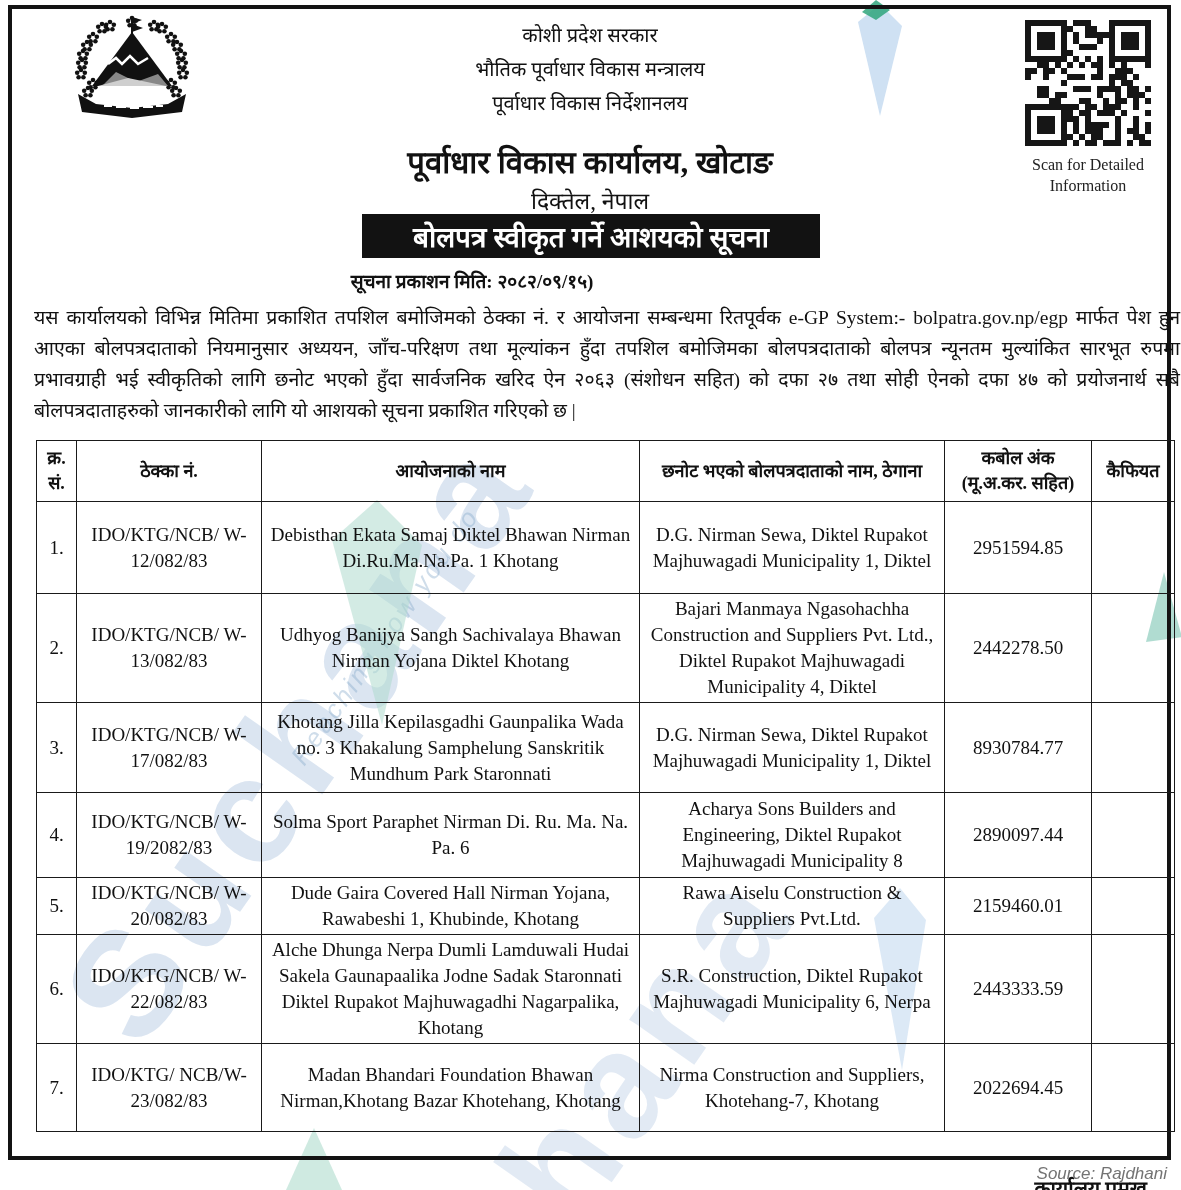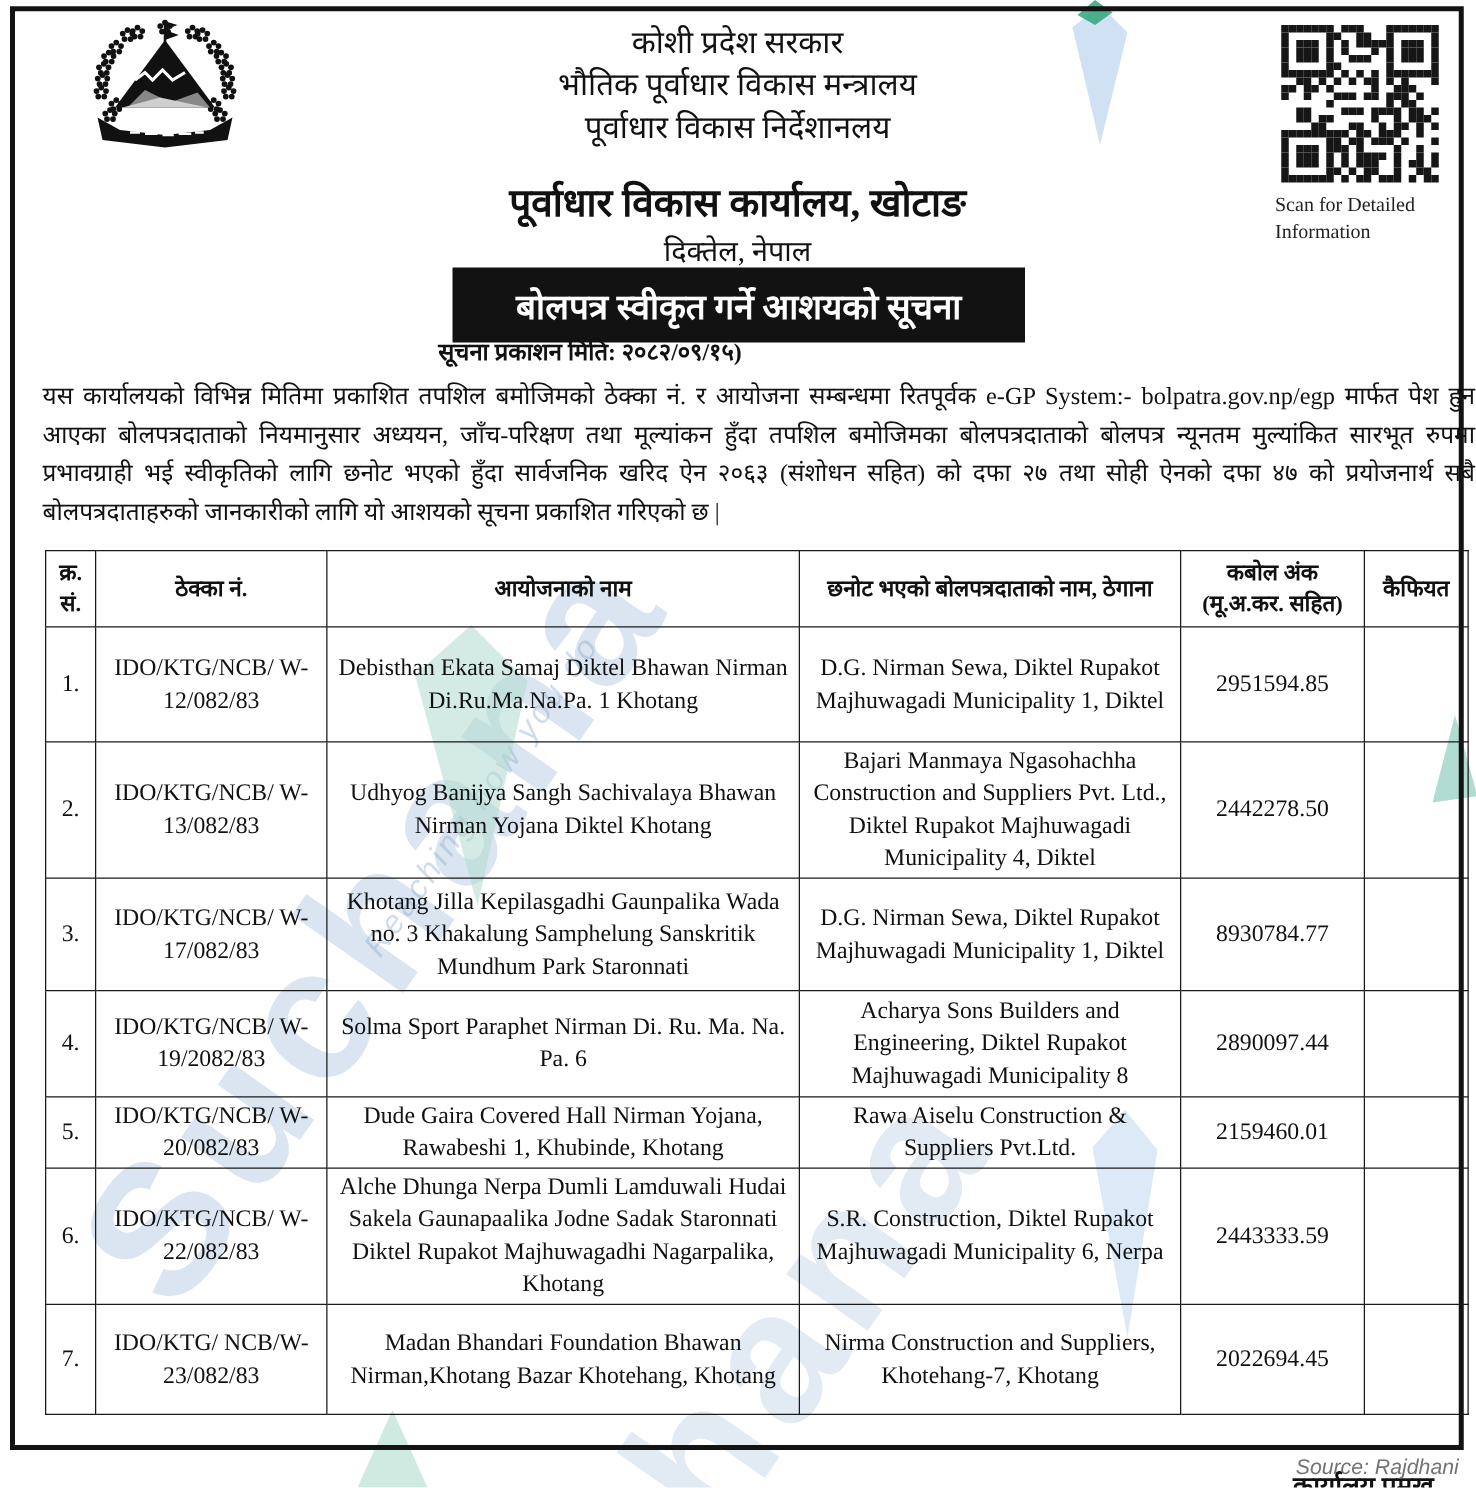--- a/index.html
+++ b/index.html
@@ -24,37 +24,37 @@
   }
   .wm-shape{position:absolute;}
   
   .frame{
     position:absolute;left:8px;top:5px;width:1155px;height:1147px;
     border:4px solid #131313;z-index:1;pointer-events:none;
   }
   .content{position:absolute;inset:0;z-index:2;}
   
   .emblem{position:absolute;left:58px;top:12px;width:148px;height:118px;}
-  .qr-wrap{position:absolute;left:1020px;top:20px;width:136px;text-align:left;}
+  .qr-wrap{position:absolute;left:1020px;top:20px;width:136px;text-align:center;}
   .qr-grid{
     display:grid;grid-template-columns:repeat(21,6px);grid-template-rows:repeat(21,6px);
     width:126px;height:126px;margin:0 auto;background:#fff;
   }
   .qr-grid .m{width:6px;height:6px;}
   .qr-grid .d{background:#161616;}
   .qr-caption{
     margin-top:8px;font-family:"Liberation Serif",serif;font-size:16px;line-height:21px;color:#222;
   }
   .head-lines{position:absolute;left:240px;top:18px;width:700px;text-align:center;}
-  .head-l1{font-size:25px;line-height:34px;}
+  .head-l1{font-size:20px;line-height:34px;}
   .head-l4{font-size:31px;font-weight:bold;line-height:44px;margin-top:21px;}
   .head-l5{font-size:23px;line-height:34px;}
   
   .banner{
-    position:absolute;left:362px;top:214px;width:458px;height:60px;
+    position:absolute;left:362px;top:214px;width:458px;height:44px;
     background:#121212;color:#fff;display:flex;align-items:center;justify-content:center;
     font-size:28px;font-weight:bold;
   }
   .date-line{
     position:absolute;left:0;top:268px;width:944px;text-align:center;
     font-size:19px;font-weight:600;
   }
   
   .body-par{
     position:absolute;left:34px;top:302px;width:1146px;

